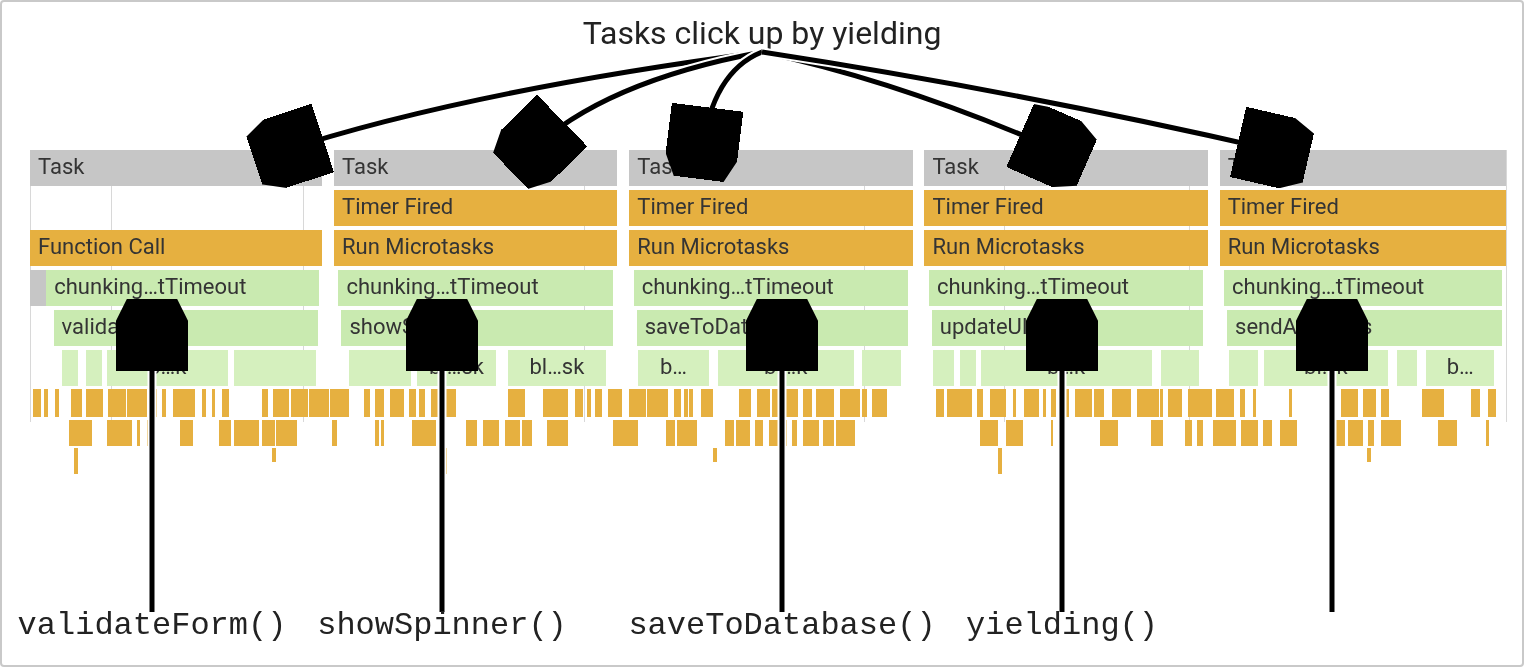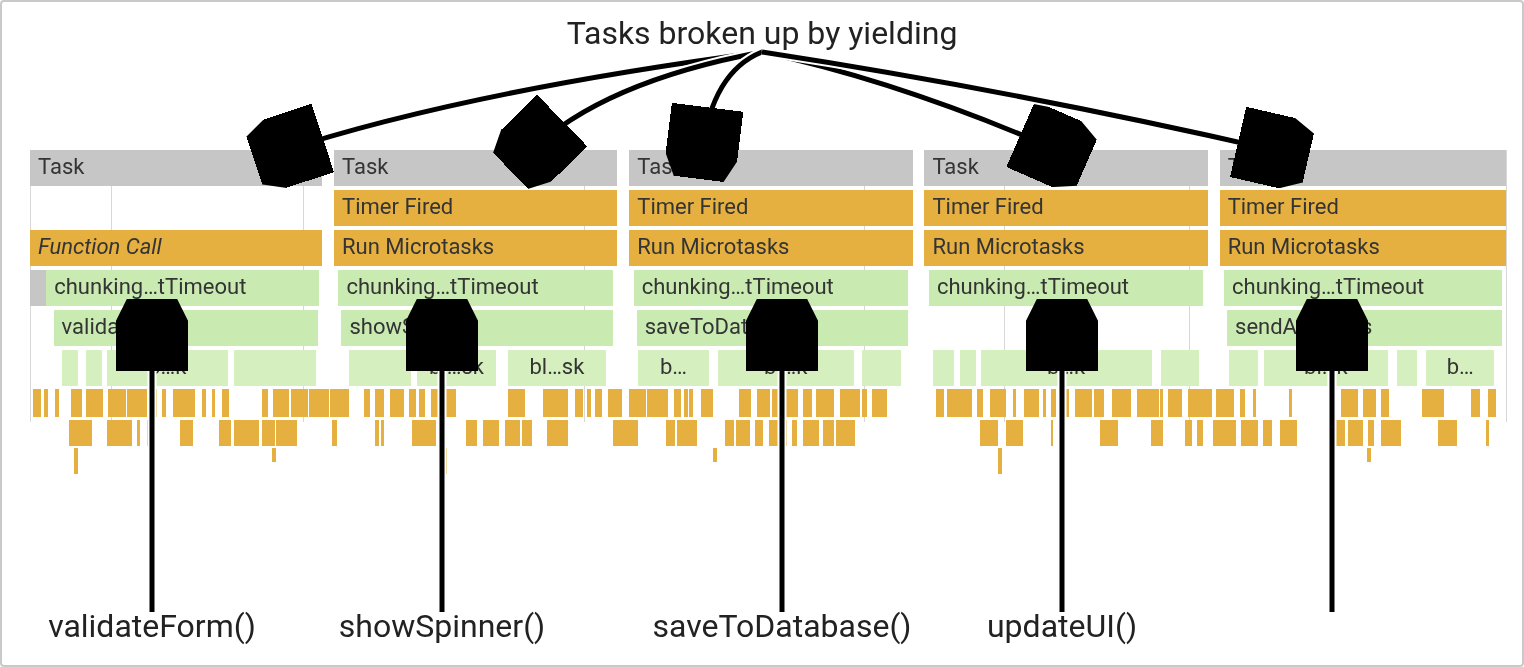--- a/index.html
+++ b/index.html
@@ -71,33 +71,34 @@
   }
   .arrows path, .arrows line {
     stroke: #000; stroke-width: 5; fill: none;
   }
   .arrows .halo { stroke:#fff; stroke-width:9; }
   .labels-bottom {
     position: absolute;
     bottom: 18px;
     left: 0; right: 0;
     height: 40px;
+    font-family: Liberation Mono, monospace;
   }
   .labels-bottom span {
     position: absolute;
     font-size: 32px;
     color: #222;
     white-space: nowrap;
     transform: translateX(-50%);
   }
 </style>
 </head>
 <body>
 
-<div class="title">Tasks broken up by yielding</div>
+<div class="title">Tasks click up by yielding</div>
 
 <div class="flame-area">
   <div class="grid">
       <div class="vline" style="left: 0%;"></div>
       <div class="vline" style="left: 5.5%;"></div>
       <div class="vline" style="left: 18.5%;"></div>
       <div class="vline" style="left: 37.5%;"></div>
       <div class="vline" style="left: 56.5%;"></div>
       <div class="vline" style="left: 66%;"></div>
       <div class="vline" style="left: 78.5%;"></div>
@@ -110,38 +111,39 @@
       <div class="seg gray" style="left: 60.6%; width: 19.2%;">Task</div>
       <div class="seg gray" style="left: 80.6%; width: 19.4%;">Task</div>
     </div>
   <div class="track row-evt">
       <div class="seg gold" style="left: 20.6%; width: 19.2%;">Timer Fired</div>
       <div class="seg gold" style="left: 40.6%; width: 19.2%;">Timer Fired</div>
       <div class="seg gold" style="left: 60.6%; width: 19.2%;">Timer Fired</div>
       <div class="seg gold" style="left: 80.6%; width: 19.4%;">Timer Fired</div>
     </div>
   <div class="track row-fn">
-      <div class="seg gold" style="left: 0%; width: 19.8%; font-style: italic;">Function Call</div>
+      <div class="seg gold" style="left: 0%; width: 19.8%;">Function Call</div>
       <div class="seg gold" style="left: 20.6%; width: 19.2%;">Run Microtasks</div>
       <div class="seg gold" style="left: 40.6%; width: 19.2%;">Run Microtasks</div>
       <div class="seg gold" style="left: 60.6%; width: 19.2%;">Run Microtasks</div>
       <div class="seg gold" style="left: 80.6%; width: 19.4%;">Run Microtasks</div>
     </div>
   <div class="track row-chunk">
       <div class="seg gray" style="left: 0%; width: 0.9%;"></div>
       <div class="seg green" style="left: 1.1%; width: 18.5%;">chunking…tTimeout</div>
       <div class="seg green" style="left: 20.9%; width: 18.6%;">chunking…tTimeout</div>
       <div class="seg green" style="left: 40.9%; width: 18.6%;">chunking…tTimeout</div>
       <div class="seg green" style="left: 60.9%; width: 18.6%;">chunking…tTimeout</div>
       <div class="seg green" style="left: 80.9%; width: 18.8%;">chunking…tTimeout</div>
     </div>
   <div class="track row-user">
       <div class="seg green" style="left: 1.6%; width: 17.9%;">validateForm</div>
       <div class="seg green" style="left: 21.1%; width: 18.4%;">showSpinner</div>
       <div class="seg green" style="left: 41.1%; width: 18.4%;">saveToDatabase</div>
+      <div class="seg green" style="left: 61.1%; width: 18.4%;">updateUI</div>
       <div class="seg green" style="left: 81.1%; width: 18.6%;">sendAnalytics</div>
     </div>
   <div class="track row-blk">
       <div class="seg green2" style="left: 2.2%; width: 0.8%; text-align: center; padding-top: 4px;"></div>
       <div class="seg green2" style="left: 3.8%; width: 0.8%; text-align: center; padding-top: 4px;"></div>
       <div class="seg green2" style="left: 5.2%; width: 8.2%; text-align: center; padding-top: 4px;">b…k</div>
       <div class="seg green2" style="left: 13.8%; width: 5.6%; text-align: center; padding-top: 4px;"></div>
       <div class="seg green2" style="left: 21.6%; width: 4.2%; text-align: center; padding-top: 4px;"></div>
       <div class="seg green2" style="left: 26.2%; width: 5.4%; text-align: center; padding-top: 4px;">bl…sk</div>
       <div class="seg green2" style="left: 32.4%; width: 6.6%; text-align: center; padding-top: 4px;">bl…sk</div>
@@ -320,14 +322,14 @@
       <line x1="1060" y1="610" x2="1060" y2="324" marker-end="url(#ah)"></line>
       <line x1="1330" y1="610" x2="1330" y2="324" class="halo" marker-end="url(#ahw)"></line>
       <line x1="1330" y1="610" x2="1330" y2="324" marker-end="url(#ah)"></line>
     </g>
 </svg>
 
 <div class="labels-bottom">
     <span style="left: 150px;">validateForm()</span>
     <span style="left: 780px;">saveToDatabase()</span>
     <span style="left: 440px;">showSpinner()</span>
-    <span style="left: 1060px;">updateUI()</span>
+    <span style="left: 1060px;">yielding()</span>
   </div>
 
 </body></html>

